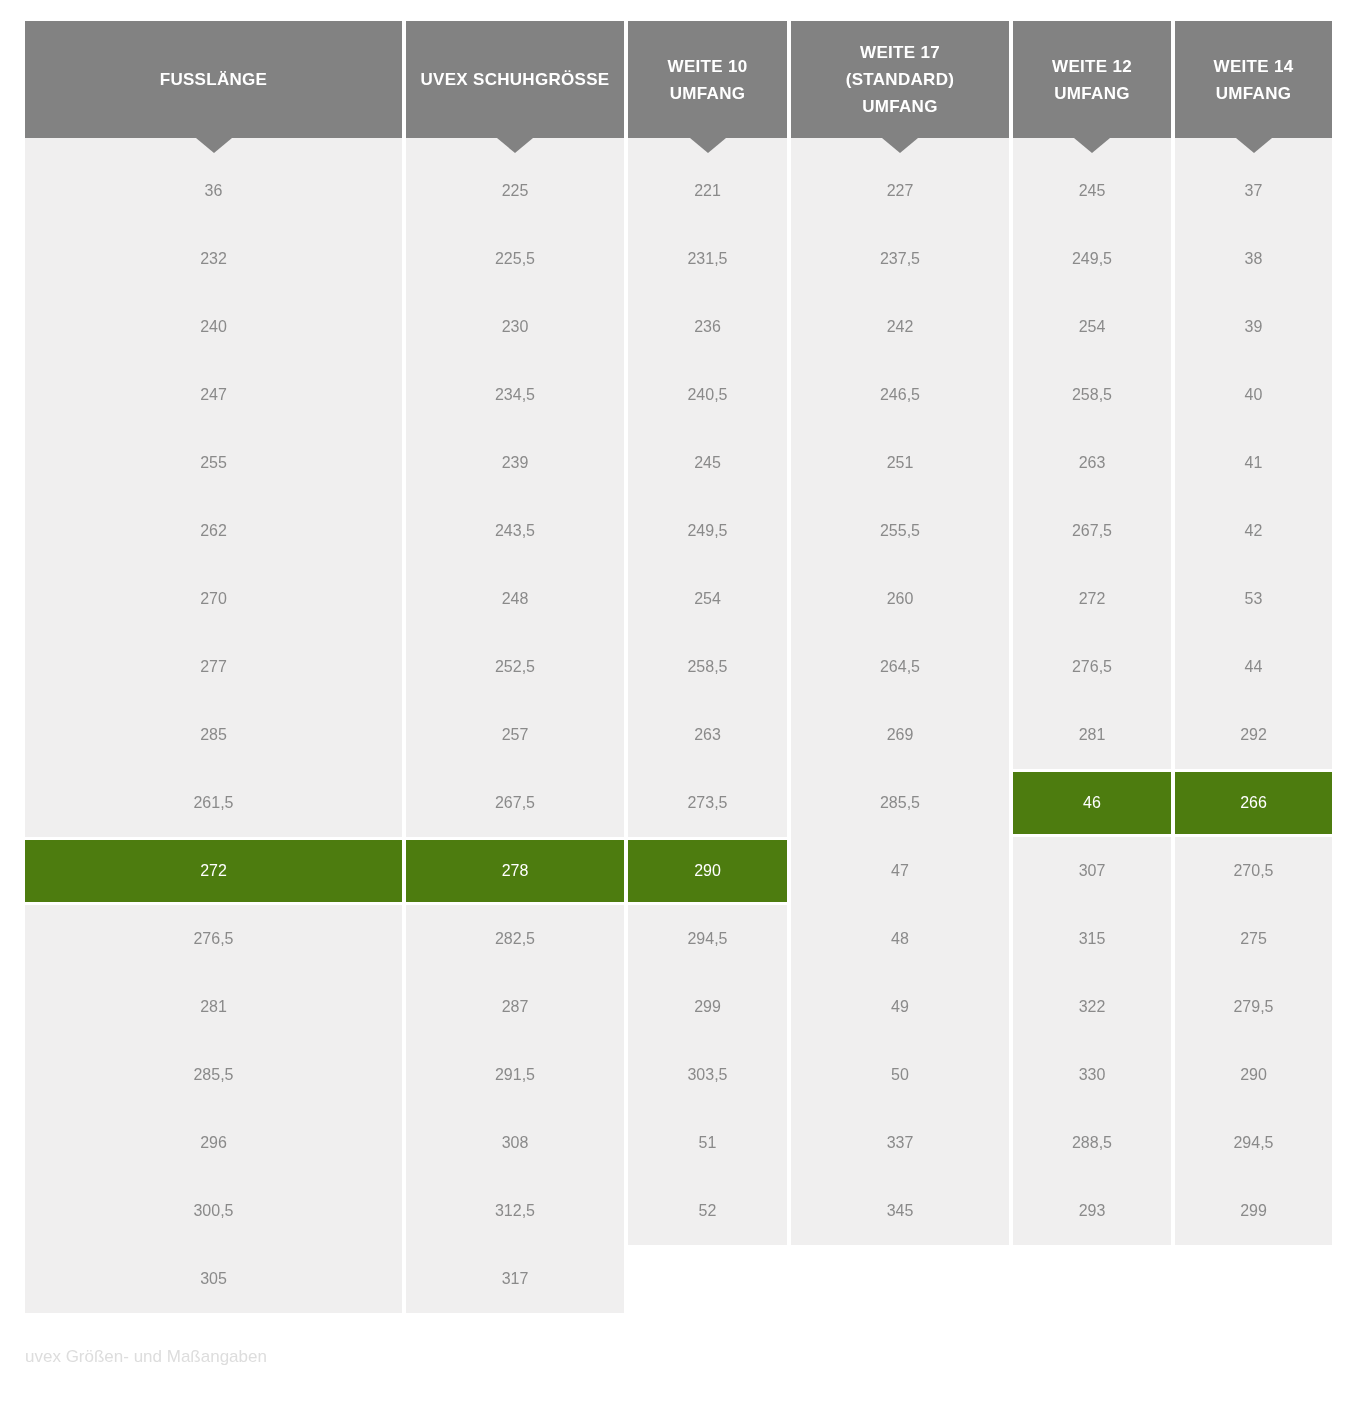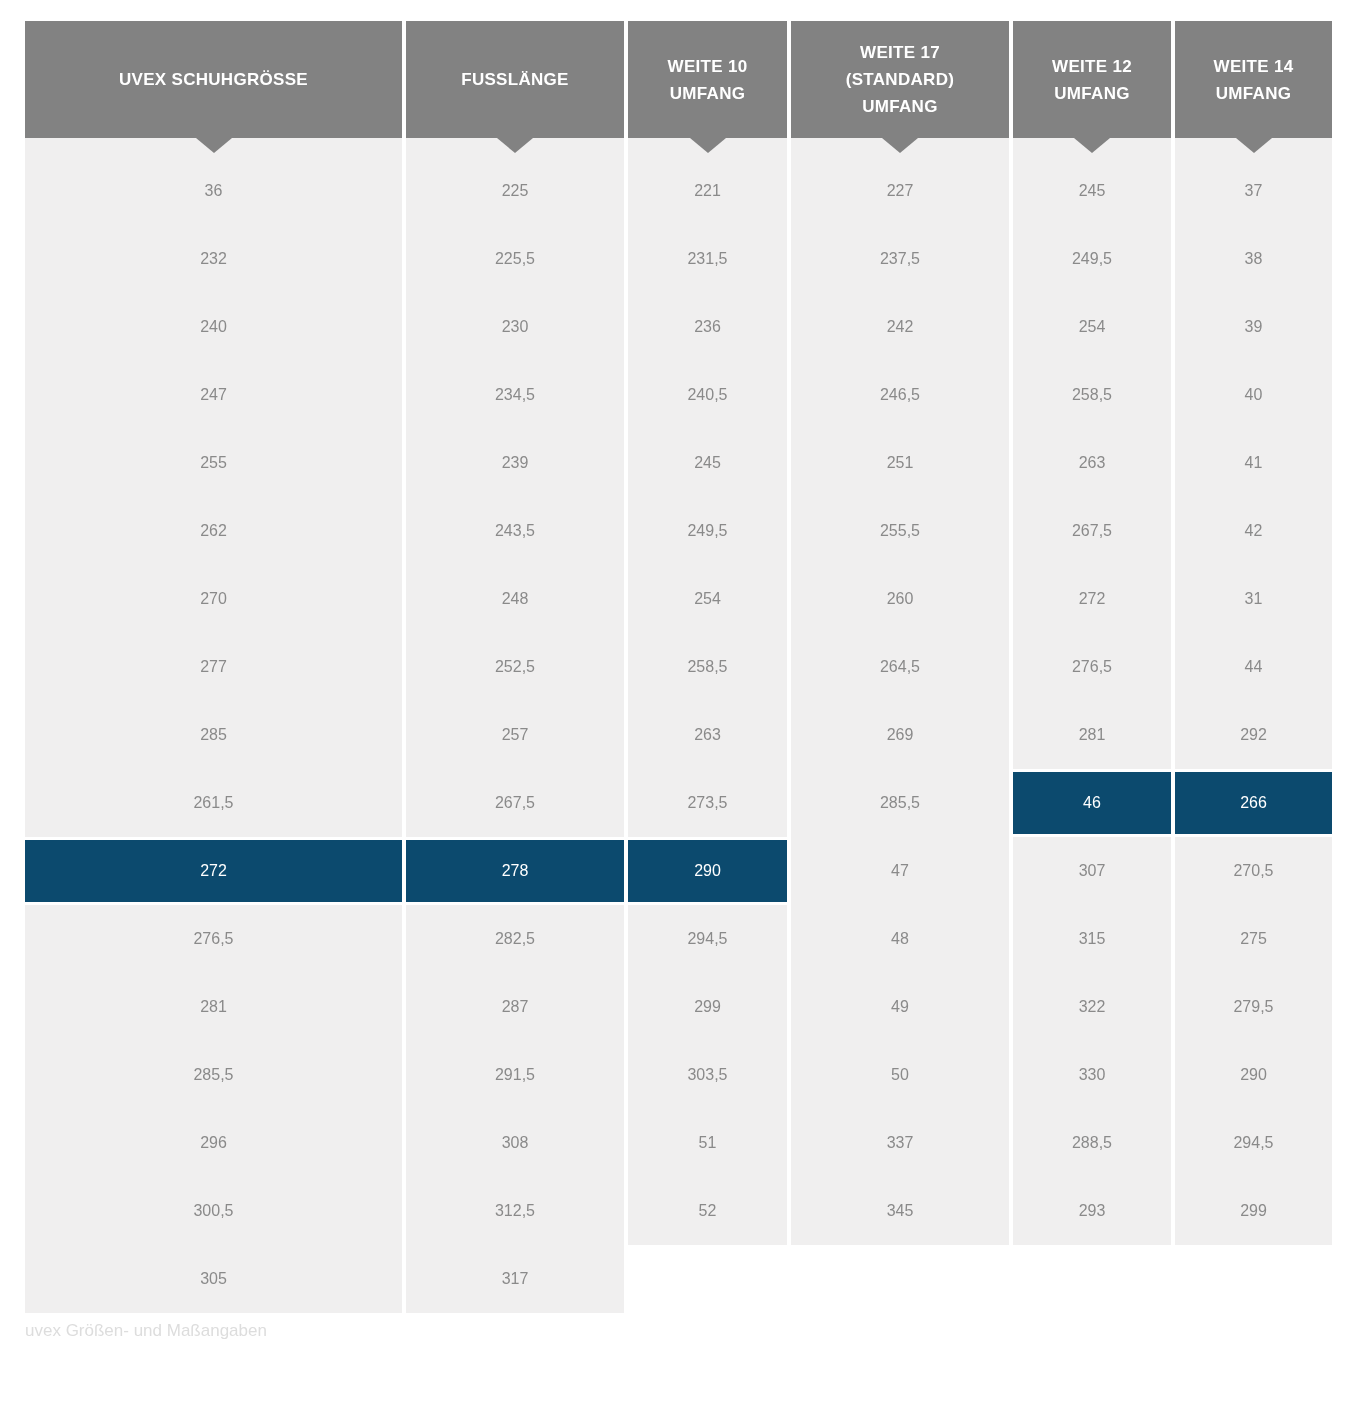--- a/index.html
+++ b/index.html
@@ -54,44 +54,44 @@
     background: #f0efef;
     color: #8a8a8a;
     font-size: 16px;
     display: flex;
     align-items: center;
     justify-content: center;
     text-align: center;
     height: 68px;
   }
   .cell.hl {
-    background: #0c4a6e;
+    background: #4d7c0f;
     color: #ffffff;
     border-top: 3px solid #ffffff;
     border-bottom: 3px solid #ffffff;
   }
   .caption {
-    margin-top: 8px;
+    margin-top: 34px;
     font-size: 17px;
     color: #dddddd;
     text-align: left;
   }
 </style>
 </head>
 <body>
 
 <div class="page">
 
   <div class="size-table" id="size-table">
     <div class="hcell">
+      <span>FUSSLÄNGE</span>
+      <span class="tri"></span>
+    </div>
+    <div class="hcell">
       <span>UVEX SCHUHGRÖSSE</span>
-      <span class="tri"></span>
-    </div>
-    <div class="hcell">
-      <span>FUSSLÄNGE</span>
       <span class="tri"></span>
     </div>
     <div class="hcell">
       <span>WEITE 10
 UMFANG</span>
       <span class="tri"></span>
     </div>
     <div class="hcell">
       <span>WEITE 17
 (STANDARD)
@@ -148,21 +148,21 @@
       <div class="cell">243,5</div>
       <div class="cell">249,5</div>
       <div class="cell">255,5</div>
       <div class="cell">267,5</div>
       <div class="cell">42</div>
       <div class="cell">270</div>
       <div class="cell">248</div>
       <div class="cell">254</div>
       <div class="cell">260</div>
       <div class="cell">272</div>
-      <div class="cell">31</div>
+      <div class="cell">53</div>
       <div class="cell">277</div>
       <div class="cell">252,5</div>
       <div class="cell">258,5</div>
       <div class="cell">264,5</div>
       <div class="cell">276,5</div>
       <div class="cell">44</div>
       <div class="cell">285</div>
       <div class="cell">257</div>
       <div class="cell">263</div>
       <div class="cell">269</div>

